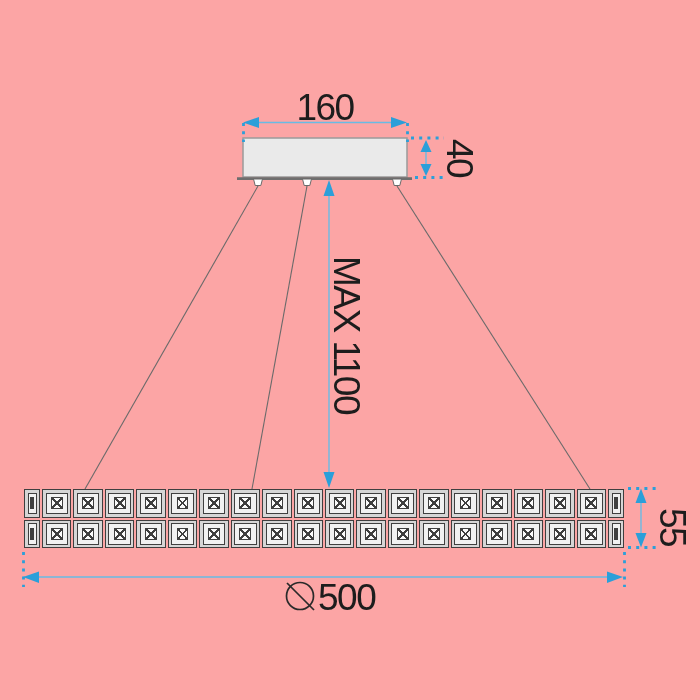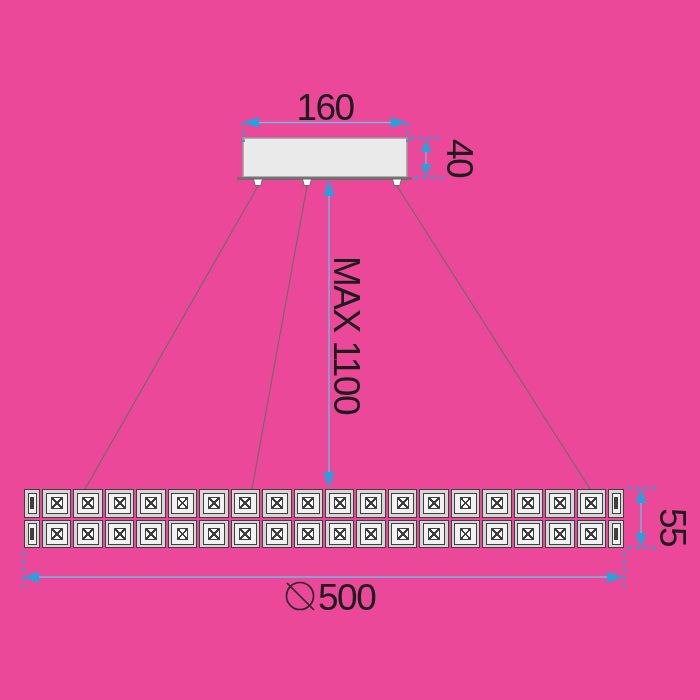--- a/index.html
+++ b/index.html
@@ -1,20 +1,20 @@
 <!DOCTYPE html>
 <html style="--accent: #2B9FD9; --accent-line: #69BBE4; --outline: #3F3F3F; --wire: #6A6A6A; --canopy-fill: #EAEAEA; --canopy-stroke: #9A9A9A; --text: #1D1D1D;"><head>
 <meta charset="utf-8">
 <style>
   :root{
     --accent:#2B9FD9; --accent-line:#69BBE4; --outline:#3F3F3F; --wire:#6A6A6A;
     --canopy-fill:#EAEAEA; --canopy-stroke:#9A9A9A; --text:#1D1D1D;
   }
   html,body{margin:0;padding:0;background:#fff;}
-  .canvas{position:relative;width:700px;height:700px;background:#ec4899;overflow:hidden;
+  .canvas{position:relative;width:700px;height:700px;background:#fca5a5;overflow:hidden;
           font-family:"Liberation Sans", sans-serif;}
   svg{position:absolute;left:0;top:0;}
   .dim-line{stroke:var(--accent-line);stroke-width:1.4;fill:none;}
   .dim-head{fill:var(--accent);stroke:none;}
   .dim-dot{stroke:var(--accent);stroke-width:2.8;stroke-dasharray:3 5.2;stroke-linecap:butt;fill:none;}
   .wire{stroke:var(--wire);stroke-width:1.1;fill:none;}
   .canopy-box{fill:var(--canopy-fill);stroke:var(--canopy-stroke);stroke-width:1.5;}
   .canopy-plate{stroke:#6E6E6E;stroke-width:2.6;}
   .hook{fill:#ffffff;stroke:#6A6A6A;stroke-width:1;}
   .dim-text{font-family:"Liberation Sans", sans-serif;font-size:37px;letter-spacing:-1.5px;

